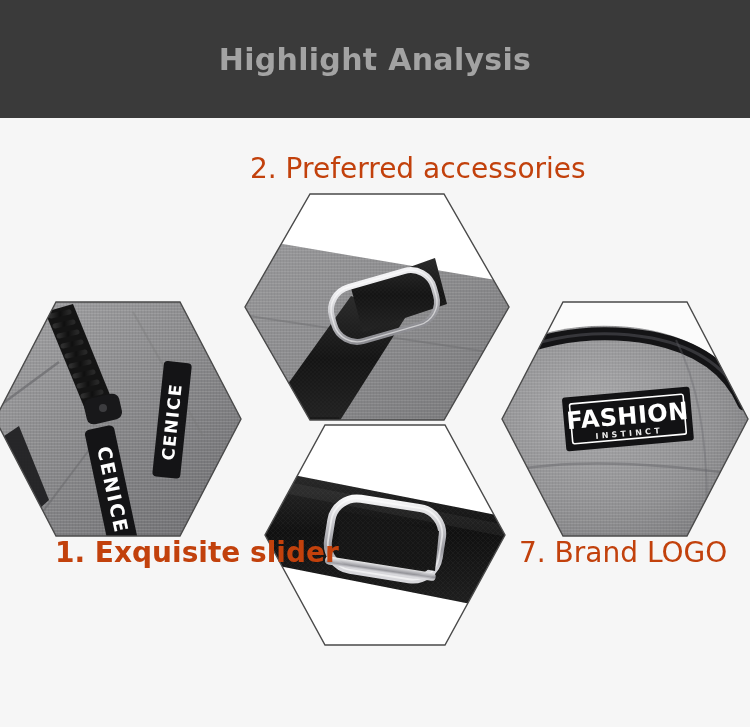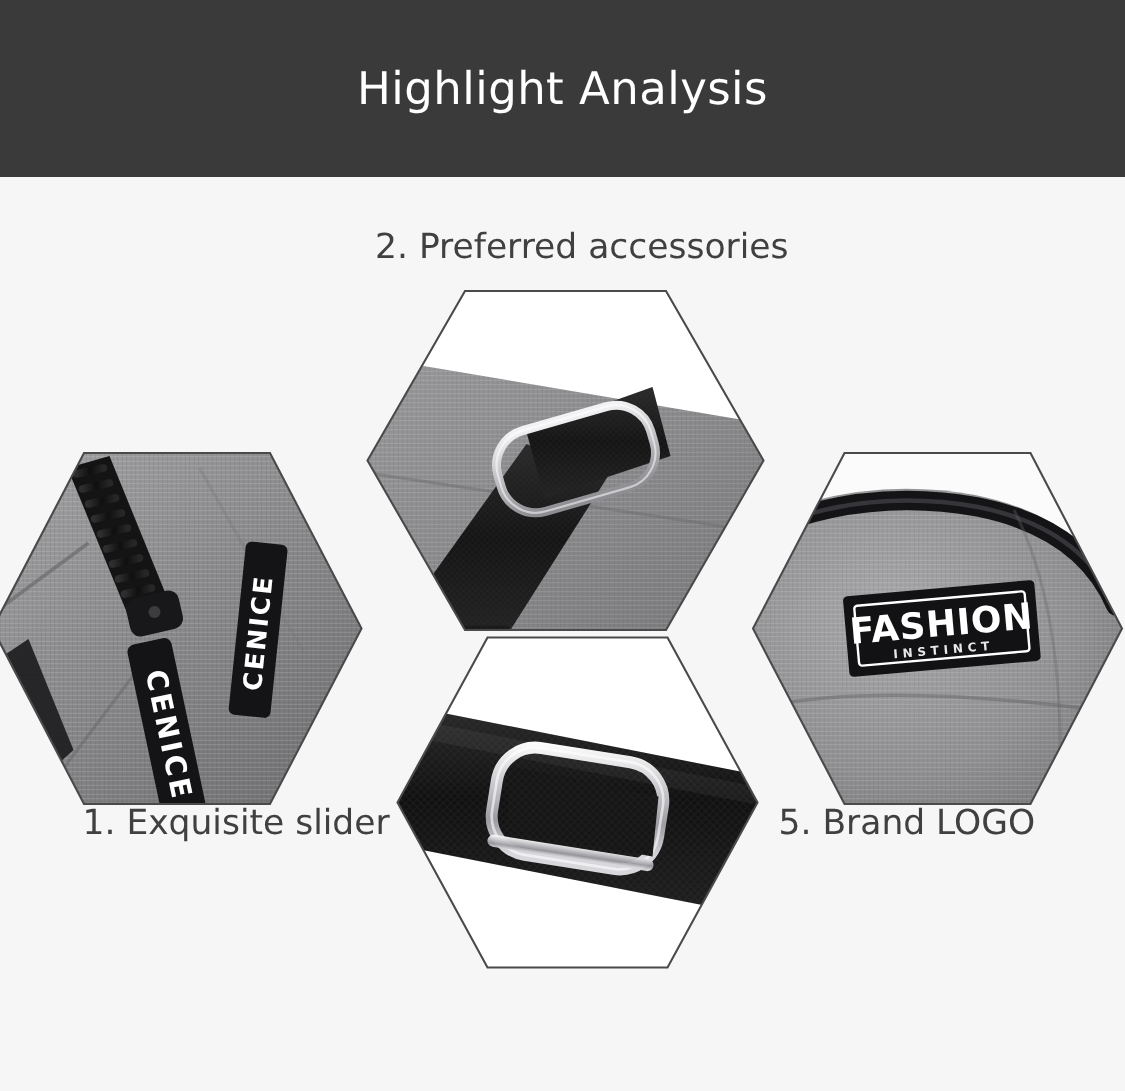--- a/index.html
+++ b/index.html
@@ -19,51 +19,51 @@
   .header-bar {
     position: absolute;
     left: 0; top: 0;
     width: 750px; height: 118px;
     background: #3a3a3a;
     display: flex;
     align-items: center;
     justify-content: center;
   }
   .header-title {
-    color: #ffffff;
+    color: #a3a3a3;
     font-size: 30px;
-    font-weight: 400;
+    font-weight: 700;
     letter-spacing: 0.3px;
     font-family: "DejaVu Sans", sans-serif;
   }
 
   
   .stage {
     position: absolute;
     left: 0; top: 118px;
     width: 750px; height: 609px;
     background: #f6f6f6;
   }
 
   .panel {
     position: absolute;
   }
   .panel svg { display: block; }
 
   
   .caption {
     position: absolute;
-    color: #404040;
-    font-size: 23px;
+    color: #c2410c;
+    font-size: 28px;
     font-weight: 400;
     font-family: "DejaVu Sans", sans-serif;
     white-space: nowrap;
   }
   .cap-top    { left: 250px; top: 34px; }
-  .cap-left   { left: 55px;  top: 418px; }
+  .cap-left   { left: 55px;  top: 418px; font-weight: bold; }
   .cap-right  { left: 519px; top: 418px; }
   .cap-bottom { left: 221px; top: 533px; }
 </style>
 </head>
 <body>
 
 <div class="header-bar">
   <div class="header-title">Highlight Analysis</div>
 </div>
 
@@ -280,16 +280,16 @@
       </g>
 
       <polygon points="62,2 182,2 242,112 182,222 62,222 2,112" fill="none" stroke="#4a4a4a" stroke-width="1.4"></polygon>
     </svg>
   </div>
 
   <div class="caption cap-top">2. Preferred accessories</div>
 
   <div class="caption cap-left">1. Exquisite slider</div>
 
-  <div class="caption cap-right">5. Brand LOGO</div>
+  <div class="caption cap-right">7. Brand LOGO</div>
 
 
 </div>
 
 </body></html>

